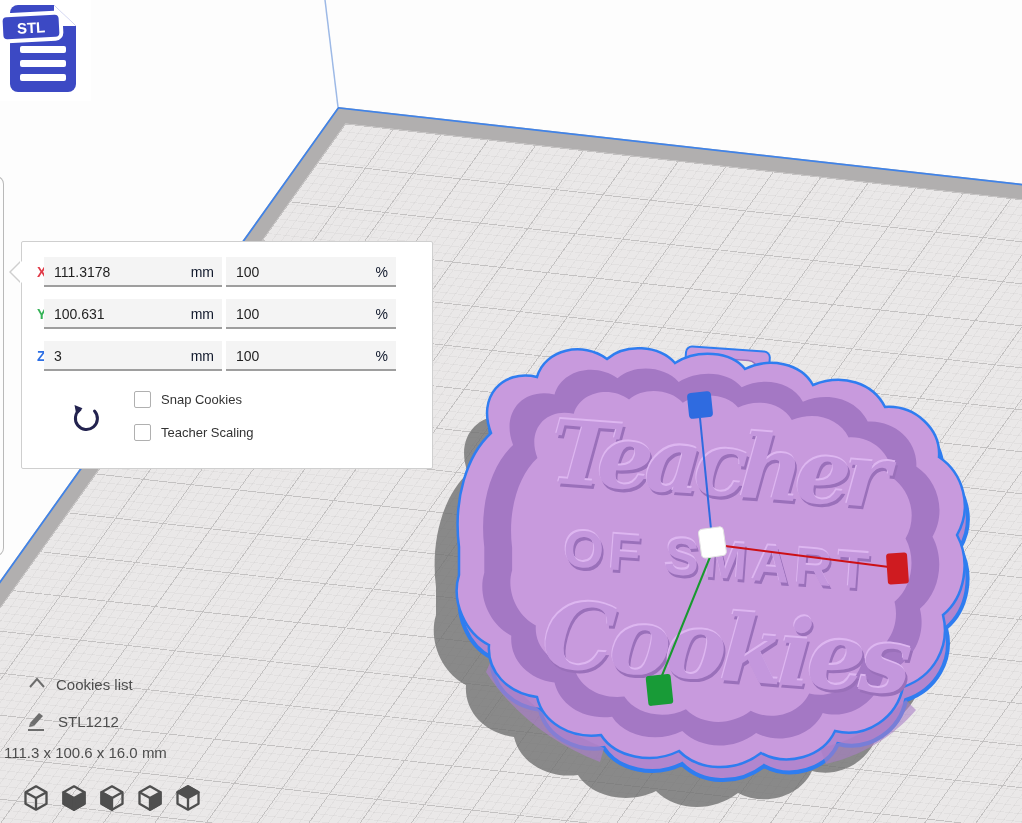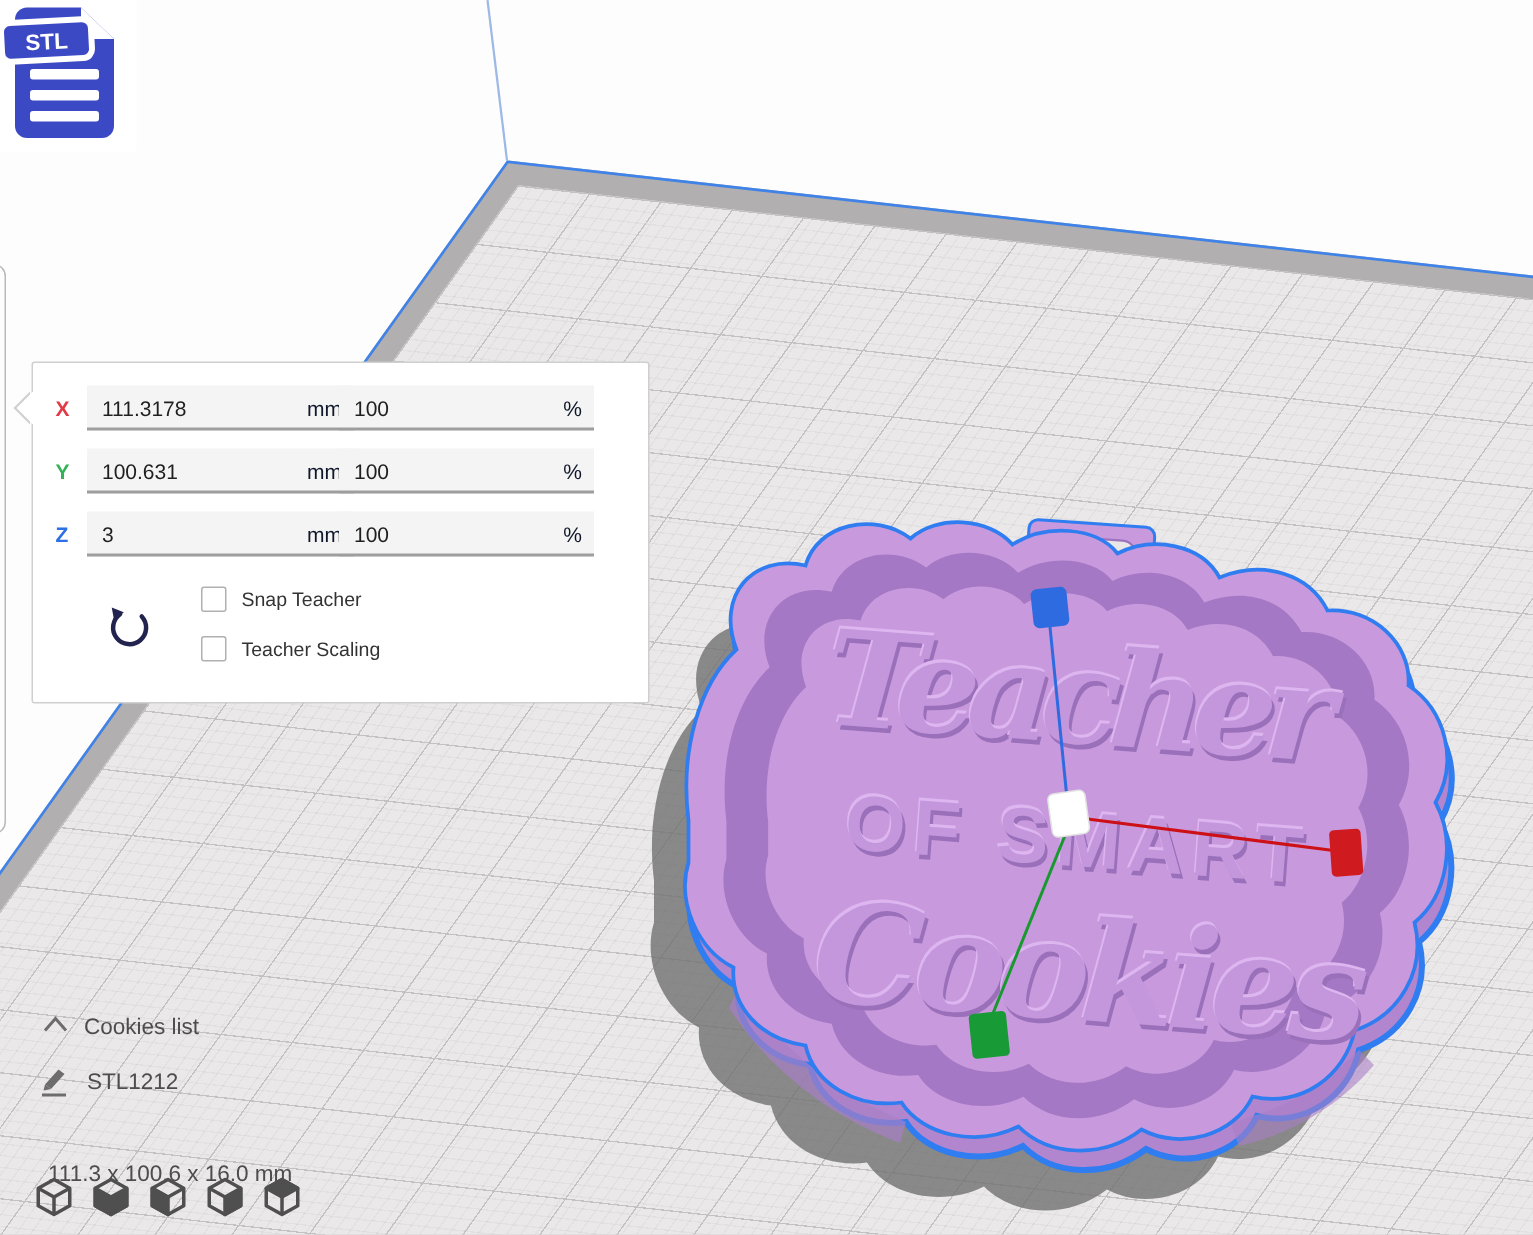--- a/index.html
+++ b/index.html
@@ -39,38 +39,38 @@
   .scale-panel .tail, .scale-panel .tail-border { position:absolute; left:-11px; top:19px;
            width:0; height:0; border-top:11px solid transparent; border-bottom:11px solid transparent;
            border-right:11px solid #ffffff; }
   .scale-panel .tail-border { left:-13px; border-right-color:#cfcfcf; }
   .sp-row { position:absolute; left:0; width:100%; height:30px; }
   .sp-row.r0 { top:15px; } .sp-row.r1 { top:57px; } .sp-row.r2 { top:99px; }
   .axis-label { position:absolute; left:15px; top:7px; width:16px; font-size:14px; font-weight:bold; }
   .axis-x { color:#e03a47; } .axis-y { color:#35b257; } .axis-z { color:#2d6fe4; }
   .field { position:absolute; top:0; height:30px; background:#f4f4f4;
            border-bottom:2px solid #9e9e9e; }
-  .field.mm { left:36px; width:178px;text-decoration:underline; }
+  .field.mm { left:22px; width:178px;text-decoration:underline; }
   .field.pct { left:204px; width:170px; }
   .field .val { position:absolute; left:10px; top:7px; font-size:14px; color:#1f1f1f; }
   .field .unit { position:absolute; right:8px; top:7px; font-size:14px; color:#0f172a; }
   .chk-row { position:absolute; left:112px; height:17px; }
   .chk-row.c0 { top:149px; } .chk-row.c1 { top:182px; }
   .chk { position:absolute; left:0; top:0; width:17px; height:17px; background:#fff;
          border:1px solid #b0b0b0; border-radius:2px; }
   .chk-label { position:absolute; left:27px; top:1px; font-size:13px; color:#333; white-space:nowrap; }
   .reset-btn { position:absolute; left:48px; top:160px; width:32px; height:34px; }
 
   
   .obj-row { position:absolute; z-index:6; color:#4d4d4d; font-size:15px; white-space:nowrap; }
   .obj-list-caret { position:absolute; left:28px; top:676px; z-index:6; }
   .obj-list-label { left:56px; top:676px; }
   .obj-pencil { position:absolute; left:25px; top:709px; z-index:6; }
   .obj-name { left:58px; top:713px; }
-  .obj-dims { left:4px; top:774px;margin-left:28px; }
+  .obj-dims { left:4px; top:744px; }
 
   
   .view-bar { position:absolute; left:22px; top:784px; z-index:6; display:flex; gap:10px; }
   .view-btn { width:28px; height:28px; display:block; cursor:pointer; }
 </style>
 </head>
 <body>
 
 <div id="stage">
 
@@ -217,21 +217,21 @@
       </div>
     </div>
 
     <svg class="reset-btn" viewBox="0 0 32 34">
       <path d="M 24.5 9 A 11 11 0 1 1 10 7.5" fill="none" stroke="#23234f" stroke-width="3" stroke-linecap="round"></path>
       <path d="M 4.5 3 L 12.5 6.2 L 6.2 12.3 Z" fill="#23234f"></path>
     </svg>
 
     <div class="chk-row c0">
       <span class="chk"></span>
-      <span class="chk-label">Snap Teacher</span>
+      <span class="chk-label">Snap Cookies</span>
     </div>
     <div class="chk-row c1">
       <span class="chk"></span>
       <span class="chk-label">Teacher Scaling</span>
     </div>
   </div>
 
   <svg class="obj-list-caret" width="18" height="14">
     <polyline points="2,11 9,3 16,11" fill="none" stroke="#6d6d6d" stroke-width="2"></polyline>
   </svg>

